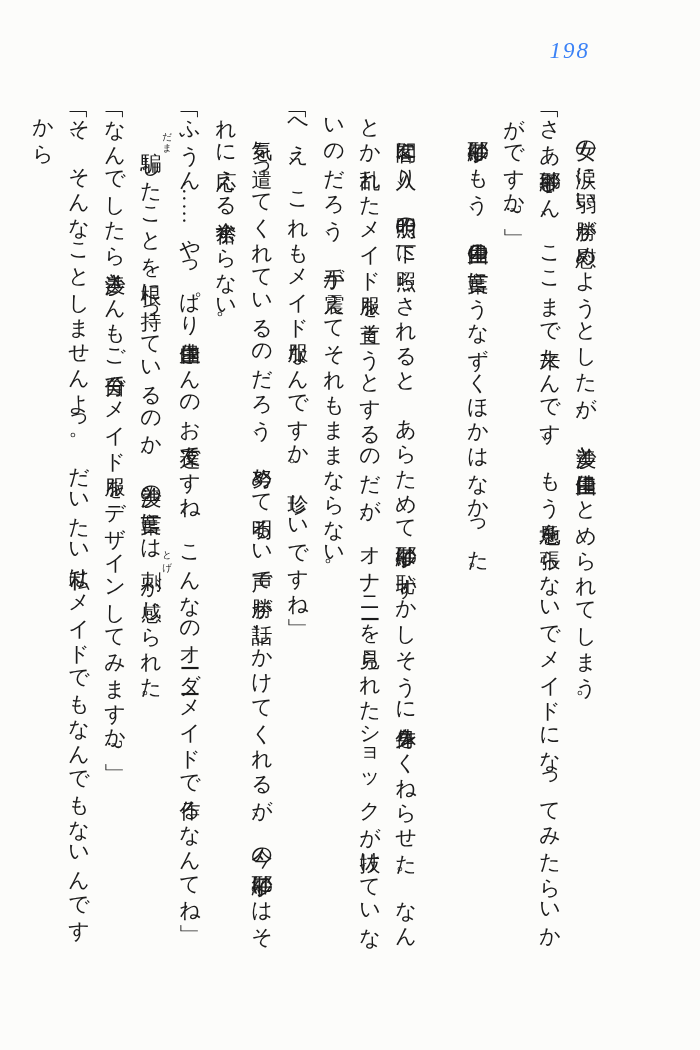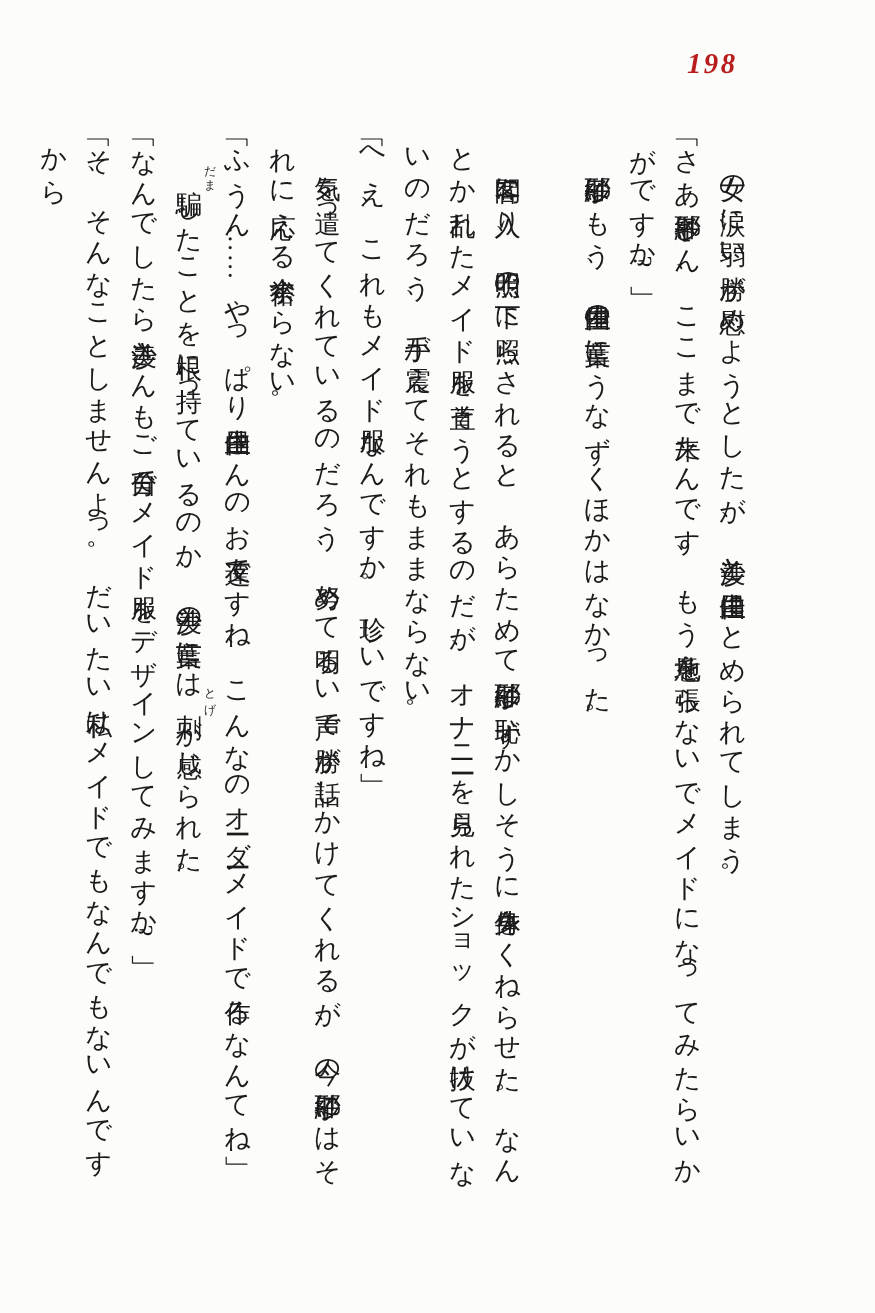--- a/index.html
+++ b/index.html
@@ -18,22 +18,21 @@
     font-family: "Liberation Serif", "DejaVu Serif", serif;
     color: #1b1b1b;
   }
   .page-number {
     position: absolute;
     top: 38px;
     right: 110px;
     font-size: 23px;
     font-style: italic;
     letter-spacing: 2px;
-    color: #b91c1c;
-    font-weight: bold;
+    color: #3b82f6;
   }
   .text-block {
     position: absolute;
     top: 104px;
     right: 96px;
     height: 846px;
     writing-mode: vertical-rl;
     text-orientation: mixed;
     font-size: 21px;
     line-height: 36px;

